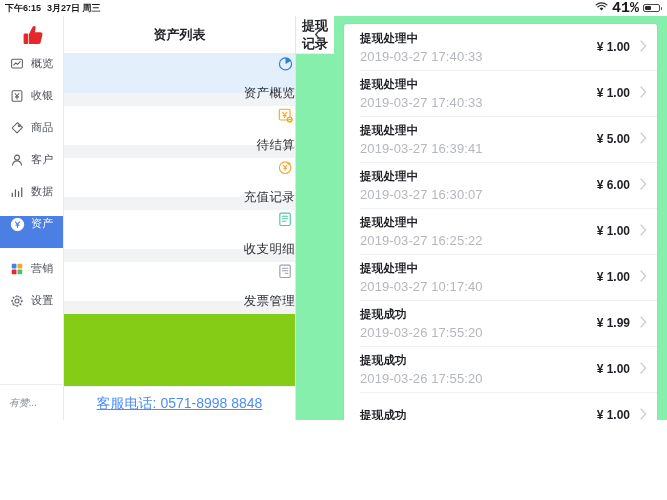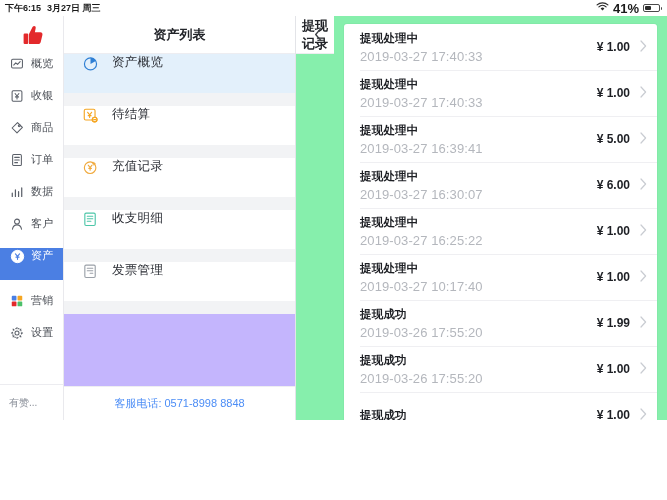--- a/index.html
+++ b/index.html
@@ -20,21 +20,21 @@
     padding: 0 7px 0 5px;
     font-size: 9px; color: #1a1a1a;
     background: #ffffff;
     letter-spacing: 0;
   }
   .sb-left { display: flex; align-items: center; gap: 6px; }
   .sb-time { font-size: 9px; font-weight: 600; }
   .sb-date { font-size: 9px; font-weight: 600; }
   .sb-spacer { flex: 1; }
   .sb-right { display: flex; align-items: center; gap: 4px; }
-  .sb-batt-pct { font-size: 13px; font-weight: 600; }
+  .sb-batt-pct { font-size: 15px; font-weight: 600; font-family: Liberation Mono, monospace; }
   .wifi-ico { display: block; }
   .batt {
     width: 17px; height: 8px; border: 1px solid #4a4a4a; border-radius: 2px;
     position: relative; display: inline-block;
   }
   .batt::after {
     content: ""; position: absolute; right: -3px; top: 2px;
     width: 1.5px; height: 3px; background: #4a4a4a; border-radius: 0 1px 1px 0;
   }
   .batt-fill { position: absolute; left: 1px; top: 1px; bottom: 1px; width: 42%; background: #2b2b2b; border-radius: 1px; }
@@ -56,51 +56,52 @@
     padding-left: 9px; cursor: pointer; color: #4b4f56; font-size: 11px;
     margin: 0 0 0 0;
   }
   .rail-item .ri-label { font-size: 11px; letter-spacing: 0.2px; white-space: nowrap; }
   .rail-item.active { background: #4b7fe3; color: #ffffff; }
   .rail-item.active .ri-ico svg { stroke: #ffffff; }
   .rail-gap { height: 13px; }
   .rail-ico { width: 16px; height: 16px; display: flex; align-items: center; justify-content: center; flex: 0 0 16px; }
   .rail-footer {
     flex: 0 0 36px; display: flex; align-items: center; padding-left: 9px;
-    font-size: 10px; color: #8a8f99; border-top: 1px solid #ececf0;
+    font-size: 10px; color: #8a8f99; border-top: 1px solid #ececf0; font-style: italic;
   }
 
   
   .mid {
     width: 232px; flex: 0 0 232px;
-    background: #c4b5fd;
+    background: #84cc16;
     display: flex; flex-direction: column;
     border-right: 1px solid #e3e4e8;
   }
   .mid-head {
     height: 38px; flex: 0 0 38px; background: #ffffff;
     display: flex; align-items: center; justify-content: center;
     font-size: 13px; color: #222429; font-weight: 600;
     border-bottom: 1px solid #ededf1;
   }
   .mid-scroll { flex: 1; overflow: hidden; }
   .mgroup { background: #ffffff; }
   .mgap { height: 13px; background: #f2f3f5; }
   .mrow {
-    height: 39px; display: flex; align-items: flex-start; gap: 12px;
+    height: 39px; display: flex; align-items: flex-end; gap: 12px;
     padding-left: 17px; cursor: pointer; background: #ffffff;
     border-bottom: 1px solid #f0f0f3;
+    flex-direction: column;
   }
   .mrow:last-child { border-bottom: none; }
   .mrow.sel { background: #e3f0fb; }
   .mrow .mlabel { font-size: 12.5px; color: #2c2f36; letter-spacing: .3px; }
   .mico { width: 19px; height: 19px; flex: 0 0 19px; display: flex; align-items: center; justify-content: center; }
   .mid-foot {
     flex: 0 0 34px; display: flex; align-items: center; justify-content: center;
-    background: #ffffff; font-size: 11px; color: #4c8df6; border-top: 1px solid #eeeef2;
+    background: #ffffff; font-size: 14px; color: #4c8df6; border-top: 1px solid #eeeef2; text-decoration: underline;
   }
 
   
   .right { flex: 1; display: flex; flex-direction: row; background: #86efac; min-width: 0; }
   .r-head {
     height: 38px; flex: 0 0 38px; background: #ffffff;
     display: flex; align-items: center; position: relative;
     border-bottom: 1px solid #ededf1;
   }
   .r-back { position: absolute; left: 12px; top: 0; bottom: 0; display: flex; align-items: center; cursor: pointer; padding: 0 6px; }
@@ -185,47 +186,38 @@
         <div class="rail-item">
           <span class="rail-ico ri-ico">
             <svg width="14" height="14" viewBox="0 0 16 16" fill="none" stroke="#5a5f68" stroke-width="1.2">
               <path d="M8.6 1.8 L14.2 7.4 L8 13.6 L2.4 8 Z" stroke-linejoin="round"></path>
               <circle cx="10.6" cy="5.4" r="1.1"></circle>
             </svg>
           </span>
           <span class="ri-label">商品</span>
         </div>
 
-        <div class="rail-item">
-          <span class="rail-ico ri-ico">
-            <svg width="14" height="14" viewBox="0 0 16 16" fill="none" stroke="#5a5f68" stroke-width="1.2">
-              <rect x="3" y="1.8" width="10" height="12.4" rx="1.2"></rect>
-              <path d="M5.4 5 L10.6 5 M5.4 8 L10.6 8 M5.4 11 L8.6 11" stroke-linecap="round"></path>
-            </svg>
-          </span>
-          <span class="ri-label">订单</span>
-        </div>
-
-        <div class="rail-item">
-          <span class="rail-ico ri-ico">
-            <svg width="14" height="14" viewBox="0 0 16 16" fill="none" stroke="#5a5f68" stroke-width="1.4">
-              <path d="M2.6 13 L2.6 9.4 M6.2 13 L6.2 5.6 M9.8 13 L9.8 7.6 M13.4 13 L13.4 3.4" stroke-linecap="round"></path>
-            </svg>
-          </span>
-          <span class="ri-label">数据</span>
-        </div>
 
         <div class="rail-item">
           <span class="rail-ico ri-ico">
             <svg width="14" height="14" viewBox="0 0 16 16" fill="none" stroke="#5a5f68" stroke-width="1.2">
               <circle cx="8" cy="5.2" r="2.8"></circle>
               <path d="M2.8 14 C3.4 10.4 5.6 9 8 9 C10.4 9 12.6 10.4 13.2 14" stroke-linecap="round"></path>
             </svg>
           </span>
           <span class="ri-label">客户</span>
+        </div>
+
+        <div class="rail-item">
+          <span class="rail-ico ri-ico">
+            <svg width="14" height="14" viewBox="0 0 16 16" fill="none" stroke="#5a5f68" stroke-width="1.4">
+              <path d="M2.6 13 L2.6 9.4 M6.2 13 L6.2 5.6 M9.8 13 L9.8 7.6 M13.4 13 L13.4 3.4" stroke-linecap="round"></path>
+            </svg>
+          </span>
+          <span class="ri-label">数据</span>
         </div>
 
         <div class="rail-item active">
           <span class="rail-ico ri-ico">
             <svg width="15" height="15" viewBox="0 0 16 16">
               <circle cx="8" cy="8" r="6.6" fill="#ffffff"></circle>
               <path d="M5.8 5.2 L8 7.8 L10.2 5.2 M8 7.8 L8 11 M6.4 8.7 L9.6 8.7" stroke="#4b7fe3" stroke-width="1.2" fill="none" stroke-linecap="round"></path>
             </svg>
           </span>
           <span class="ri-label">资产</span>

